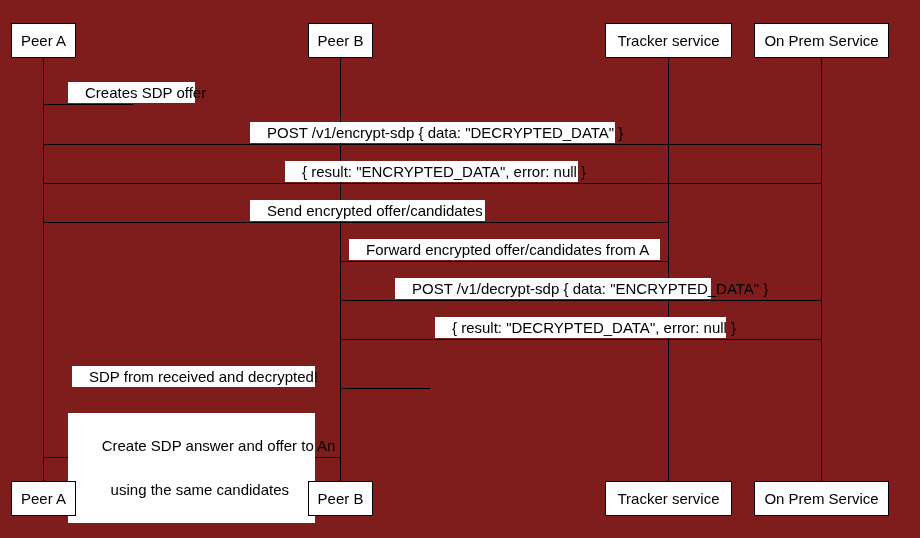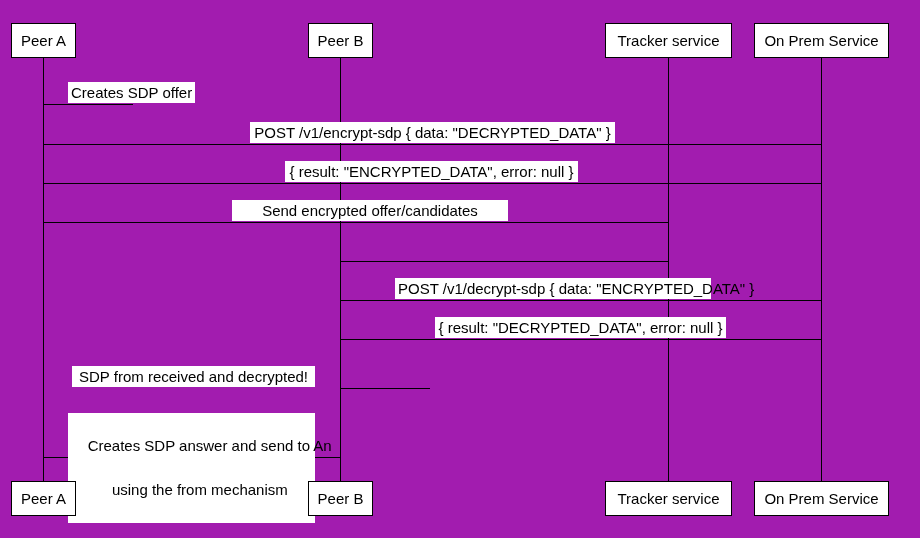--- a/index.html
+++ b/index.html
@@ -4,21 +4,21 @@
 <style>
   html, body {
     margin: 0;
     padding: 0;
     background: #000000;
   }
   #diagram {
     position: relative;
     width: 920px;
     height: 538px;
-    background: #a21caf;
+    background: #7f1d1d;
     overflow: hidden;
     font-family: "Liberation Sans", sans-serif;
     text-decoration: underline;
     -webkit-font-smoothing: antialiased;
   }
   
   .participant {
     position: absolute;
     background: #ffffff;
     color: #000000;
@@ -46,21 +46,21 @@
   }
   
   .msg-label {
     position: absolute;
     background: #ffffff;
     color: #000000;
     font-size: 15px;
     line-height: 21px;
     white-space: pre;
     text-align: center;
-    padding: 0 3px;
+    padding: 0 17px;
     box-sizing: border-box;
   }
 </style>
 </head>
 <body>
 
 <div id="diagram">
 
   <div class="lifeline" style="left:43px;  top:58px; height:423px;"></div>
   <div class="lifeline" style="left:340px; top:58px; height:423px;"></div>
@@ -89,32 +89,33 @@
   <div class="msg-line" style="left:340px; top:339px; width:481px;"></div>
   <div class="msg-line" style="left:340px; top:388px; width:90px;"></div>
   <div class="msg-line" style="left:43px;  top:457px; width:297px;"></div>
 
   <div class="msg-label" style="left:68px; top:82px; width:127px;">Creates SDP offer</div>
 
   <div class="msg-label" style="left:250px; top:122px; width:365px;text-align:center;">POST /v1/encrypt-sdp { data: "DECRYPTED_DATA" }</div>
 
   <div class="msg-label" style="left:285px; top:161px; width:293px;">{ result: "ENCRYPTED_DATA", error: null }</div>
 
-  <div class="msg-label" style="left:232px; top:200px; width:276px;">Send encrypted offer/candidates</div>
+  <div class="msg-label" style="left:250px; top:200px; width:235px;">Send encrypted offer/candidates</div>
 
+  <div class="msg-label" style="left:349px; top:239px; width:311px;">Forward encrypted offer/candidates from A</div>
 
   <div class="msg-label" style="left:395px; top:278px; width:316px;">POST /v1/decrypt-sdp { data: "ENCRYPTED_DATA" }</div>
 
   <div class="msg-label" style="left:435px; top:317px; width:291px;">{ result: "DECRYPTED_DATA", error: null }</div>
 
   <div class="msg-label" style="left:72px; top:366px; width:243px;">SDP from received and decrypted!</div>
 
   <div class="msg-label" style="left:68px; top:413px; width:247px; line-height:22px;">
-    <span>Creates SDP answer and send to An</span><br>
-    <span>using the from mechanism</span>
+    <span>Create SDP answer and offer to An</span><br>
+    <span>using the same candidates</span>
   </div>
 
   <div class="participant" style="left:11px; top:481px; width:65px;">
     <span>Peer A</span>
   </div>
   <div class="participant" style="left:308px; top:481px; width:65px;">
     <span>Peer B</span>
   </div>
   <div class="participant" style="left:605px; top:481px; width:127px;">
     <span>Tracker service</span>

